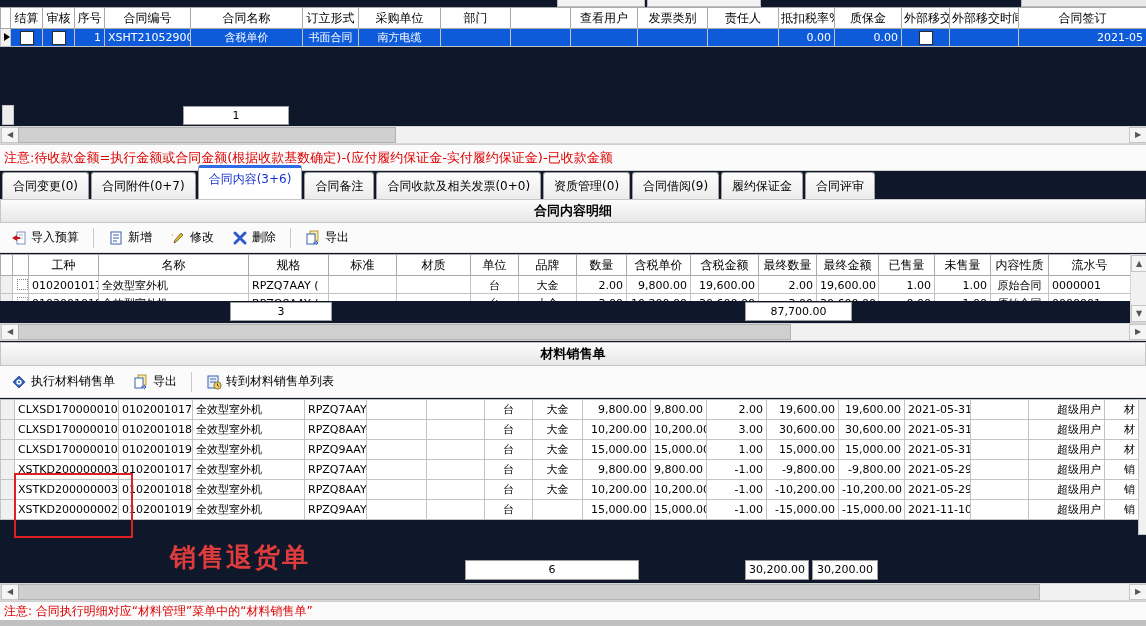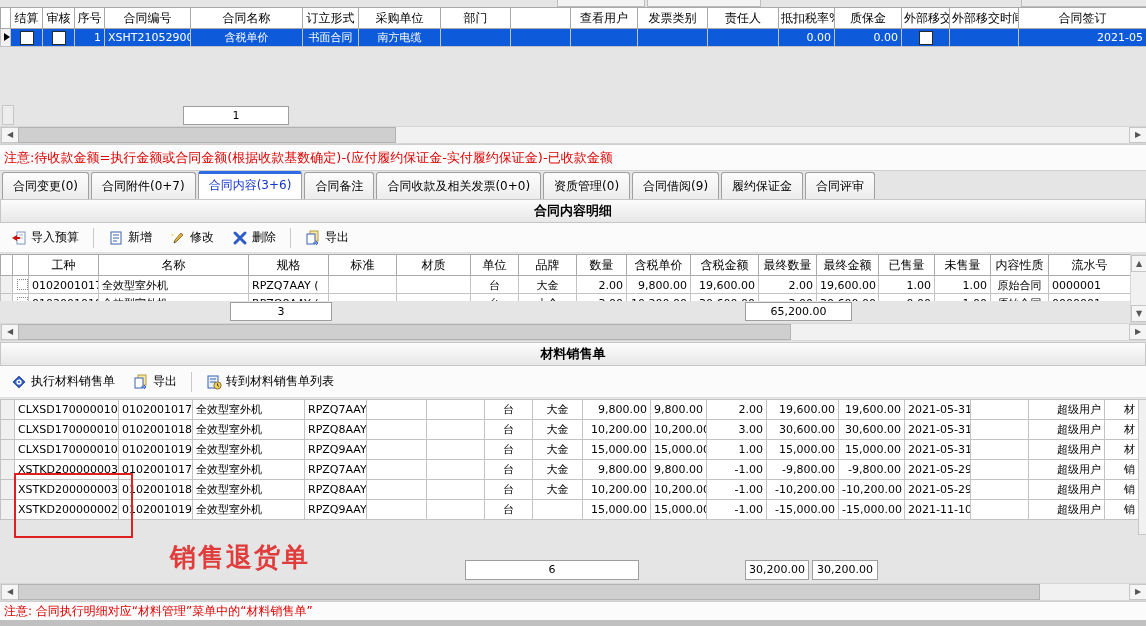--- a/index.html
+++ b/index.html
@@ -1,16 +1,16 @@
 <!DOCTYPE html>
 <html><head>
 <meta charset="utf-8">
 <style>
   html,body{margin:0;padding:0;background:#fff}
-  .app{position:relative;width:1146px;height:626px;overflow:hidden;background:#e5e5e5;
+  .app{position:relative;width:1146px;height:626px;overflow:hidden;background:#0f172a;
        font-family:"DejaVu Sans","Liberation Sans",sans-serif;font-size:11px;color:#000}
   .abs{position:absolute}
   
   table.grid{border-collapse:collapse;table-layout:fixed;background:#fff}
   table.grid th{font-weight:normal;font-size:12px;height:20px;padding:0 2px;overflow:hidden;
      white-space:nowrap;text-align:center;background:#fff;border:1px solid #A9A9A9}
   table.grid td{height:19px;padding:0 3px;overflow:hidden;white-space:nowrap;
      border:1px solid #C3C3C3;font-size:11px}
   table.top td{height:17px}
   td.sel-cell{background:#0D5BDB;color:#fff;border-color:#0D5BDB;
@@ -27,21 +27,21 @@
      text-align:center;font-weight:bold;font-size:13px;line-height:22px}
   .toolbar{background:#FBFBFB;display:flex;align-items:center;gap:4px;padding-left:4px;border-bottom:1px solid #E0E0E0}
   .tbtn{display:inline-flex;align-items:center;gap:4px;padding:3px 6px;font-size:12px;cursor:default;border:1px solid transparent}
   .tsep{width:1px;height:20px;background:#C9C9C9;margin:0 3px}
   .note{color:#DE0000;font-size:13px;display:flex;align-items:center;padding-left:4px;background:#FBFBFB;
      border-top:1px solid #CFCFCF;border-bottom:1px solid #CFCFCF}
   
   .tabs{display:flex;align-items:flex-end;border-bottom:1px solid #9F9F9F;padding-left:2px}
   .tab{font-size:12px;padding:5px 10px 4px;background:linear-gradient(#FDFDFD,#ECECEC);
      border:1px solid #9F9F9F;border-bottom:none;border-radius:3px 3px 0 0;margin-right:2px;white-space:nowrap}
-  .tab.active{background:#fff;border-top:3px solid #2F6BE4;padding-top:3px;color:#1433CC;margin-bottom:-1px;padding-bottom:6px}
+  .tab.active{background:#fff;border-top:3px solid #2F6BE4;padding-top:3px;color:#1433CC;margin-bottom:-1px;padding-bottom:12px}
   
   .hscroll{height:16px;background:#F1F1F1;border:1px solid #D6D6D6}
   .sbtn{position:absolute;top:0;width:16px;height:14px;background:#F5F5F5;border:1px solid #C6C6C6;
      font-size:8px;color:#555;text-align:center;line-height:14px}
   .sthumb{position:absolute;top:0;height:14px;background:#CFCFCF;border:1px solid #B2B2B2}
   .vscroll{width:16px;background:#F1F1F1;border:1px solid #D6D6D6}
   .vbtn{position:absolute;left:0;width:14px;height:15px;background:#F5F5F5;border:1px solid #C6C6C6;
      font-size:8px;color:#555;text-align:center;line-height:15px}
   
   .cntbox{position:absolute;background:#fff;border:1px solid #9E9E9E;text-align:center;font-size:11px;line-height:17px}
@@ -299,21 +299,21 @@
         <td class="num">0.00</td>
         <td class="num">1.00</td>
         <td class="ctr">原始合同</td>
         <td class="lft">0000001</td>
       </tr>
     </tbody>
       </table>
   </div>
 
   <div class="cntbox" style="left:230px;top:302px;width:100px;height:17px">3</div>
-  <div class="cntbox" style="left:745px;top:302px;width:105px;height:17px">65,200.00</div>
+  <div class="cntbox" style="left:745px;top:302px;width:105px;height:17px">87,700.00</div>
 
   <div class="hscroll abs" style="left:0;top:323px;width:1144px">
     <div class="sbtn" style="left:0">◀</div>
     <div class="sthumb" style="left:17px;width:771px"></div>
     <div class="sbtn" style="left:1128px">▶</div>
   </div>
 
   <div class="vscroll abs" style="left:1130px;top:254px;height:67px">
     <div class="vbtn" style="top:0">▲</div>
     <div class="vbtn" style="top:50px">▼</div>

